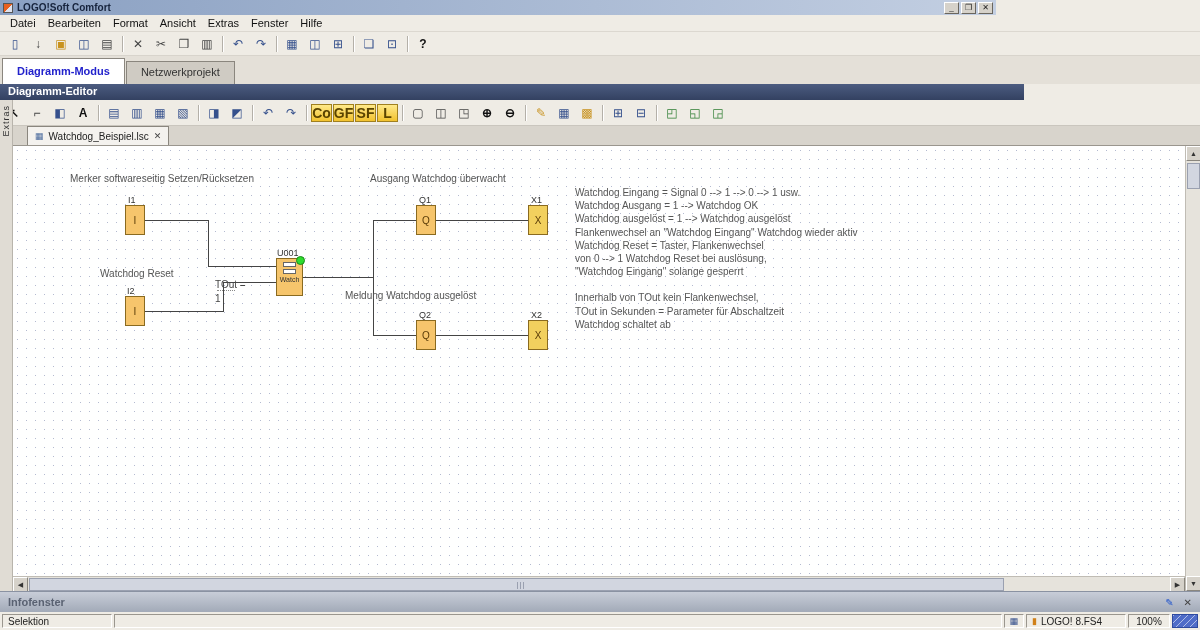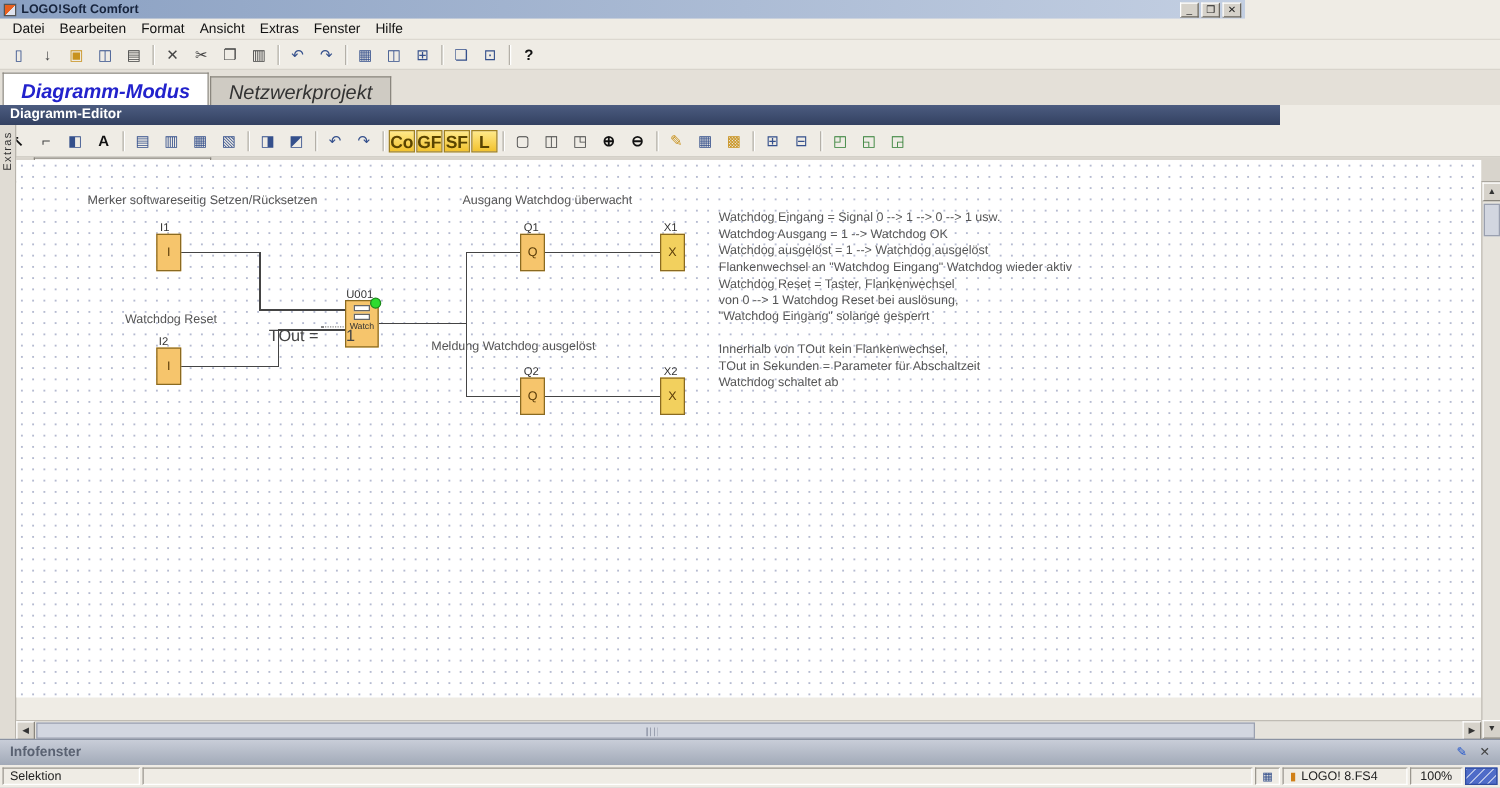--- a/index.html
+++ b/index.html
@@ -28,57 +28,57 @@
   .tbtn { width:22px; height:20px; display:flex; align-items:center; justify-content:center; border:1px solid transparent; background:transparent; }
   .tg { font-size:12px; color:#35508c; }
   .g-y { color:#c8921e; } .g-k { color:#111; font-weight:bold; } .g-d { color:#444; } .g-g { color:#2e7d32; }
   .tsep { width:1px; height:16px; background:#b4b0a8; box-shadow:1px 0 0 #fff; margin:0 3px; }
   .ybtn { width:21px; height:18px; background:linear-gradient(#ffe98a,#f2c22e); border:1px solid #a08020; }
   .ybtn .tg { font-size:14px; font-weight:bold; color:#5a4400; }
 
   
   .modetabs { position:absolute; left:0; top:56px; width:1200px; height:28px; background:#e4e0d8;
     display:flex; align-items:flex-end; padding-left:2px; }
-  .modetab { height:23px; padding:4px 14px 0; font-size:16px; background:#cfcbc3; border:1px solid #8a867e;
-    border-bottom:none; margin-right:1px; color:#333;font-style:italic; }
+  .modetab { height:23px; padding:4px 14px 0; font-size:11px; background:#cfcbc3; border:1px solid #8a867e;
+    border-bottom:none; margin-right:1px; color:#333; }
   .modetab.active { background:#fff; color:#2222cc; font-weight:bold; height:26px; padding-top:6px; }
 
   
   .edheader { position:absolute; left:0; top:84px; width:1024px; height:16px;
     background:linear-gradient(#4c5c80,#334161); color:#fff; font-size:11px; font-weight:bold; padding:1px 0 0 8px; }
 
   
   .extras { position:absolute; left:0; top:100px; width:13px; height:491px; background:#e0dcd4; border-right:1px solid #b8b4ac; }
   .vtext { position:absolute; top:5px; left:1px; writing-mode:vertical-rl; transform:rotate(180deg);
     font-size:9px; color:#333; letter-spacing:1px; }
 
   
   .doctabs { position:absolute; left:13px; top:126px; width:1187px; height:20px; background:#d8d4cc;
     border-bottom:1px solid #9a968e; display:flex; align-items:flex-end; padding-left:14px; }
   .doctab { height:19px; background:#f4f2ee; border:1px solid #8a867e; border-bottom:none;
     display:flex; align-items:center; gap:5px; padding:0 7px; font-size:10px; color:#222; }
   .dticon { font-size:9px; color:#4a6a9c; }
   .dtclose { font-size:9px; color:#444; }
 
   
-  .canvas { position:absolute; left:13px; top:128px; width:1172px; height:430px; background:#fff;
+  .canvas { position:absolute; left:13px; top:146px; width:1172px; height:430px; background:#fff;
     background-image:radial-gradient(circle, rgba(120,130,170,0.55) 0.8px, transparent 1px);
     background-size:9px 9px; overflow:hidden; }
   .wires { position:absolute; left:0; top:0; }
   .clabel { position:absolute; font-size:10px; color:#555; white-space:nowrap; }
   .blklabel { position:absolute; font-size:9px; color:#333; white-space:nowrap; }
   .blk { position:absolute; width:20px; height:30px; background:#f6c56c; border:1px solid #8a6a20;
     color:#5a3c08; font-size:10px; display:flex; align-items:center; justify-content:center; }
   .blk.xblk { background:#f2d05e; }
   .u001 { width:27px; height:38px; flex-direction:column; justify-content:flex-start; padding-top:3px; gap:2px; }
   .wdbox { width:13px; height:5px; background:#fff; border:1px solid #666; }
   .usub { font-size:7px; color:#333; }
   .led { position:absolute; right:-3px; top:-3px; width:9px; height:9px; border-radius:50%;
     background:#2edc2e; border:1px solid #1a8a1a; }
-  .param { position:absolute; left:202px; top:133px; display:flex; align-items:flex-start; font-size:13px; color:#444; }
+  .param { position:absolute; left:202px; top:133px; display:flex; align-items:flex-start; font-size:10px; color:#444;flex-direction:column; }
   .leader { width:18px; border-bottom:1px dotted #888; margin:0 2px 2px; }
   .comments { position:absolute; left:562px; top:40px; font-size:10px; color:#555; line-height:13.2px; white-space:nowrap; }
   .cl { min-height:13px; }
 
   
   .vscroll { position:absolute; left:1185px; top:146px; width:15px; height:445px; background:#e6e3dc; border-left:1px solid #c0bcb4; }
   .sarr { position:absolute; width:15px; height:15px; background:#d6d2ca; border:1px solid;
     border-color:#fff #8a867e #8a867e #fff; font-size:7px; text-align:center; line-height:13px; color:#333; }
   .sarr.up { top:0; left:0; } .sarr.down { bottom:0; left:0; }
   .vthumb { position:absolute; left:1px; top:17px; width:13px; height:26px; background:#d2d6e0; border:1px solid #9aa0b0; }

